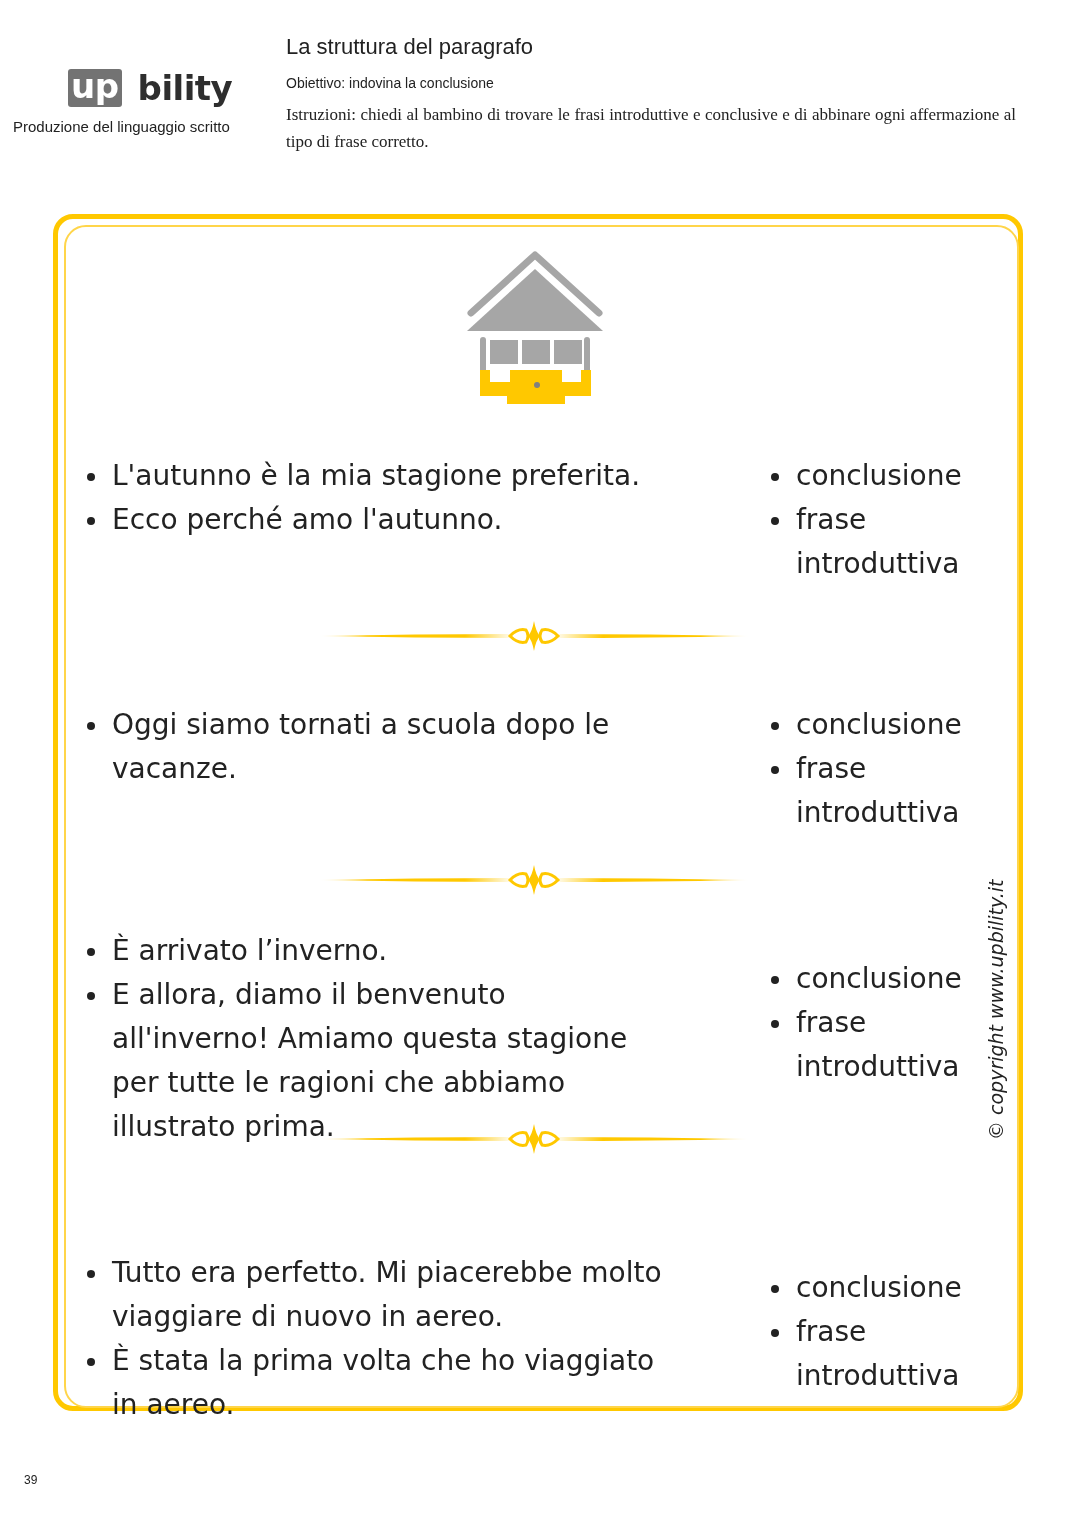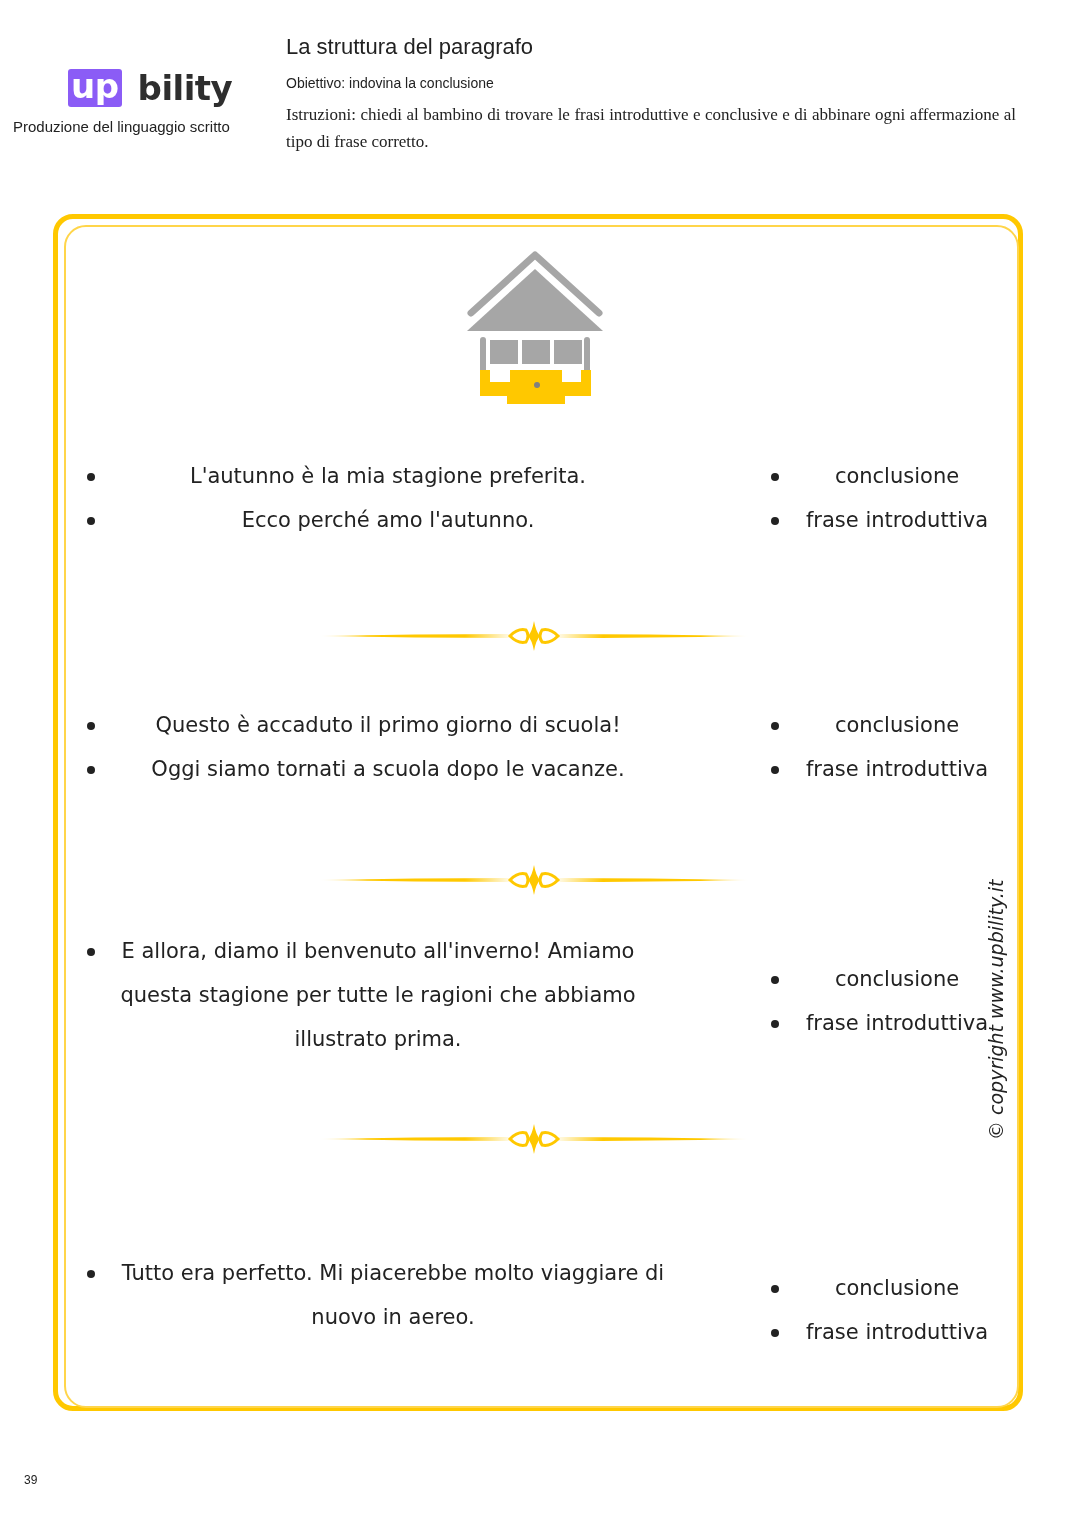--- a/index.html
+++ b/index.html
@@ -1,36 +1,36 @@
 <!DOCTYPE html>
 <html><head>
 <meta charset="utf-8">
 <style>
   html, body { margin: 0; padding: 0; background: #ffffff; }
   body { width: 1067px; height: 1521px; position: relative; overflow: hidden; font-family: "DejaVu Sans", sans-serif; color: #222; }
   .abs { position: absolute; }
 
   
   .logo { left: 68px; top: 68px; height: 40px; display: flex; align-items: center; font-family: "DejaVu Sans", sans-serif; font-weight: bold; font-size: 34px; letter-spacing: -0.5px; }
-  .logo .up { background: #8b5cf6; color: #fff; padding: 0 3px; height: 38px; line-height: 34px; border-radius: 3px; }
+  .logo .up { background: #737373; color: #fff; padding: 0 3px; height: 38px; line-height: 34px; border-radius: 3px; }
   .logo .rest { color: #2e2e2e; margin-left: 16px; line-height: 38px; }
   .subtitle { left: 13px; top: 118px; font-family: "Liberation Sans", sans-serif; font-size: 15px; color: #222; white-space: nowrap; }
 
   .title { left: 286px; top: 34px; font-family: "Liberation Sans", sans-serif; font-size: 22px; color: #222; }
   .objective { left: 286px; top: 75px; font-family: "Liberation Sans", sans-serif; font-size: 14px; color: #222; }
   .instructions { left: 286px; top: 101px; width: 730px; font-family: Liberation Serif, serif; font-size: 17px; line-height: 27px; color: #222; text-align: justify; text-align-last: left; }
 
   
   .frame-outer { left: 53px; top: 214px; width: 970px; height: 1197px; border: 5px solid #ffc800; border-radius: 20px; box-sizing: border-box; }
   .frame-inner { left: 64px; top: 225px; width: 955px; height: 1183px; border: 2px solid #ffd54a; border-radius: 22px; box-sizing: border-box; }
 
   .house { left: 465px; top: 250px; width: 140px; height: 160px; }
 
   
-  .list { font-family: "DejaVu Sans", sans-serif; font-size: 21px; color: #222; text-align: center; }
+  .list { font-family: "DejaVu Sans", sans-serif; font-size: 28px; color: #222; }
   .list .item { position: relative; padding-left: 28px; line-height: 44px; }
   .list .item::before { content: ""; position: absolute; left: 3px; top: 19px; width: 8px; height: 8px; border-radius: 50%; background: #222; }
   .left-list { left: 84px; width: 580px; }
   .right-list { left: 768px; width: 230px; }
 
   .divider { left: 318px; width: 432px; height: 36px; }
 
   .copyright { left: 985px; top: 1140px; transform-origin: left top; transform: rotate(-90deg); font-family: "DejaVu Sans", sans-serif; font-style: italic; font-size: 19px; color: #222; white-space: nowrap; }
 
   .pagenum { left: 24px; top: 1473px; font-family: "Liberation Sans", sans-serif; font-size: 12px; color: #222; }
@@ -82,21 +82,20 @@
       </linearGradient>
   </defs>
   <path d="M0 18 Q100 16 196 16 L196 20 Q100 20 0 18 Z" fill="url(#lg1)"></path>
   <path d="M236 16 Q330 16 432 18 Q330 20 236 20 Z" fill="url(#lg1)"></path>
   <path d="M192 18 Q200 10 208 12 Q212 18 208 24 Q200 26 192 18 Z" fill="none" stroke="#ffc800" stroke-width="3"></path>
   <path d="M240 18 Q232 10 224 12 Q220 18 224 24 Q232 26 240 18 Z" fill="none" stroke="#ffc800" stroke-width="3"></path>
   <path d="M216 3 Q218 14 222 18 Q218 22 216 33 Q214 22 210 18 Q214 14 216 3 Z" fill="#ffc800"></path>
 </svg>
 
 <div class="abs list left-list" style="top:703px;">
-  <div class="item">Questo è accaduto il primo giorno di scuola!</div>
   <div class="item">Oggi siamo tornati a scuola dopo le vacanze.</div>
 </div>
 <div class="abs list right-list" style="top:703px;">
   <div class="item">conclusione</div>
   <div class="item">frase introduttiva</div>
 </div>
 
 <svg class="abs divider" style="top:862px;" viewBox="0 0 432 36">
   <defs>
     <linearGradient id="lg2" x1="0" x2="1">
@@ -107,20 +106,21 @@
       </linearGradient>
   </defs>
   <path d="M0 18 Q100 16 196 16 L196 20 Q100 20 0 18 Z" fill="url(#lg2)"></path>
   <path d="M236 16 Q330 16 432 18 Q330 20 236 20 Z" fill="url(#lg2)"></path>
   <path d="M192 18 Q200 10 208 12 Q212 18 208 24 Q200 26 192 18 Z" fill="none" stroke="#ffc800" stroke-width="3"></path>
   <path d="M240 18 Q232 10 224 12 Q220 18 224 24 Q232 26 240 18 Z" fill="none" stroke="#ffc800" stroke-width="3"></path>
   <path d="M216 3 Q218 14 222 18 Q218 22 216 33 Q214 22 210 18 Q214 14 216 3 Z" fill="#ffc800"></path>
 </svg>
 
 <div class="abs list left-list" style="top:929px; width:560px;">
+  <div class="item">È arrivato l’inverno.</div>
   <div class="item">E allora, diamo il benvenuto all'inverno! Amiamo questa stagione per tutte le ragioni che abbiamo illustrato prima.</div>
 </div>
 <div class="abs list right-list" style="top:957px;">
   <div class="item">conclusione</div>
   <div class="item">frase introduttiva</div>
 </div>
 
 <svg class="abs divider" style="top:1121px;" viewBox="0 0 432 36">
   <defs>
     <linearGradient id="lg3" x1="0" x2="1">
@@ -132,20 +132,21 @@
   </defs>
   <path d="M0 18 Q100 16 196 16 L196 20 Q100 20 0 18 Z" fill="url(#lg3)"></path>
   <path d="M236 16 Q330 16 432 18 Q330 20 236 20 Z" fill="url(#lg3)"></path>
   <path d="M192 18 Q200 10 208 12 Q212 18 208 24 Q200 26 192 18 Z" fill="none" stroke="#ffc800" stroke-width="3"></path>
   <path d="M240 18 Q232 10 224 12 Q220 18 224 24 Q232 26 240 18 Z" fill="none" stroke="#ffc800" stroke-width="3"></path>
   <path d="M216 3 Q218 14 222 18 Q218 22 216 33 Q214 22 210 18 Q214 14 216 3 Z" fill="#ffc800"></path>
 </svg>
 
 <div class="abs list left-list" style="top:1251px; width:590px;">
   <div class="item">Tutto era perfetto. Mi piacerebbe molto viaggiare di nuovo in aereo.</div>
+  <div class="item">È stata la prima volta che ho viaggiato in aereo.</div>
 </div>
 <div class="abs list right-list" style="top:1266px;">
   <div class="item">conclusione</div>
   <div class="item">frase introduttiva</div>
 </div>
 
 <div class="abs copyright">© copyright www.upbility.it</div>
 <div class="abs pagenum">39</div>
 
 </body></html>

